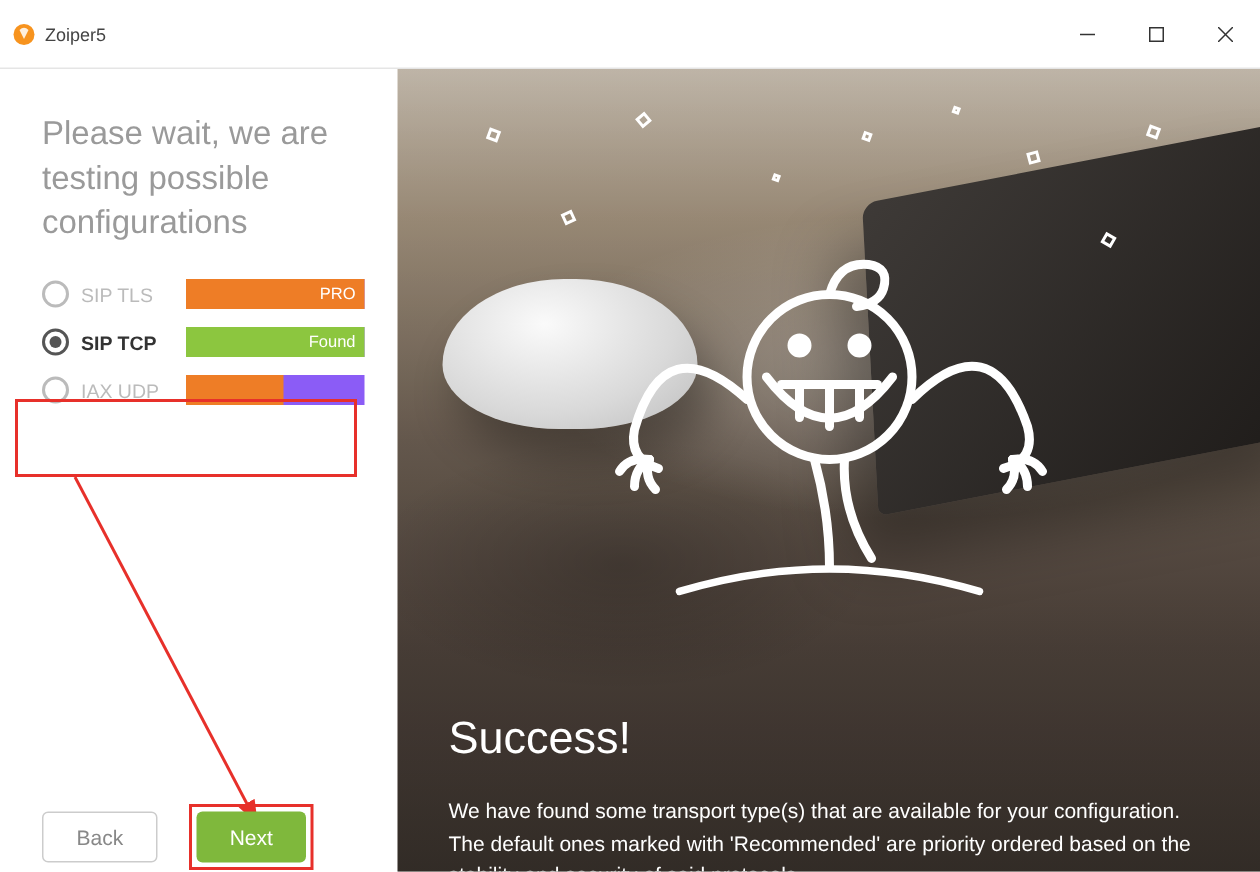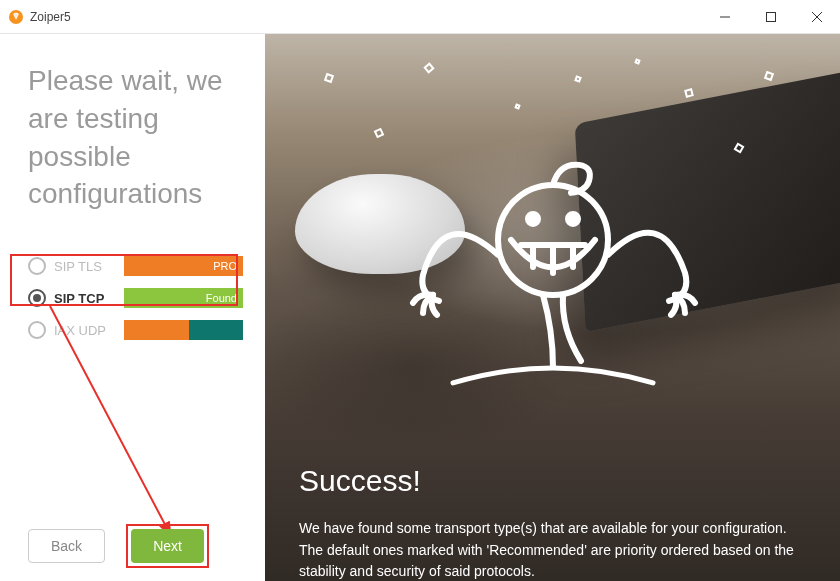--- a/index.html
+++ b/index.html
@@ -5,21 +5,21 @@
   * { box-sizing: border-box; margin: 0; padding: 0; }
   body {
     font-family: "Segoe UI", Arial, sans-serif;
     background: #fff;
     width: 840px;
     height: 581px;
     overflow: hidden;
     position: relative;
   }
   .titlebar {
-    height: 34px;
+    height: 46px;
     background: #fff;
     border-bottom: 1px solid #e5e5e5;
     display: flex;
     align-items: center;
     padding-left: 8px;
   }
   .titlebar .app-icon {
     width: 16px; height: 16px;
     margin-right: 6px;
     display: inline-flex; align-items: center; justify-content: center;
@@ -40,25 +40,25 @@
   .content {
     display: flex;
     height: 551px;
   }
   .left-pane {
     width: 265px;
     padding: 28px 22px 20px 28px;
     position: relative;
   }
   .heading {
-    font-size: 28px;
+    font-size: 22px;
     font-weight: 300;
     color: #9a9a9a;
     line-height: 1.35;
-    margin-bottom: 42px;
+    margin-bottom: 22px;
   }
   .cfg-list { display: flex; flex-direction: column; gap: 10px; }
   .cfg-row {
     display: flex; align-items: center;
     height: 22px;
   }
   .radio {
     width: 18px; height: 18px;
     border: 2px solid #bbb;
     border-radius: 50%;
@@ -76,21 +76,21 @@
     width: 70px;
     font-size: 13px;
     color: #bbb;
     flex-shrink: 0;
   }
   .cfg-label.bold { color: #333; font-weight: 700; }
   .cfg-bar {
     flex: 1;
     height: 20px;
     position: relative;
-    background: #0f766e;
+    background: #8b5cf6;
   }
   .cfg-bar .fill {
     position: absolute; left: 0; top: 0; bottom: 0;
   }
   .cfg-bar .badge {
     position: absolute; right: 6px; top: 0; bottom: 0;
     display: flex; align-items: center;
     font-size: 11px; color: #fff;
   }
   .callout {

